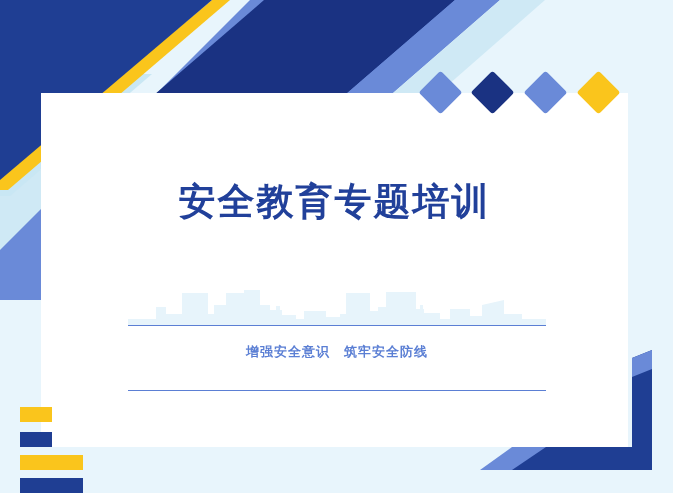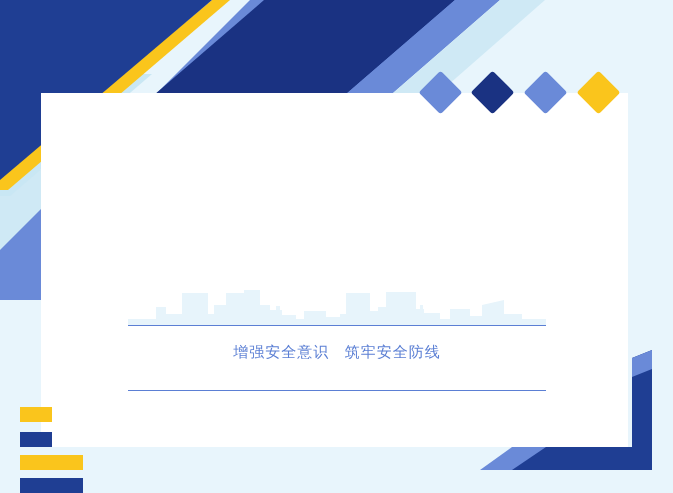--- a/index.html
+++ b/index.html
@@ -65,22 +65,22 @@
   }
   #rule-top{top:325px;}
   #rule-bottom{top:390px;}
 
   
   #subtitle{
     position:absolute;
     left:128px;top:343px;
     width:418px;
     text-align:center;
-    font-size:15px;
-    font-weight:normal;
+    font-size:13px;
+    font-weight:bold;
     letter-spacing:1px;
     color:#5b7fd4;
     white-space:pre;
   }
 
   
   .bar{position:absolute;}
 </style>
 </head>
 <body>
@@ -112,20 +112,21 @@
     <polygon points="125,120 545,120 545,150 93,150" fill="#ddf1fa" opacity="0.75"></polygon>
   </svg>
 
   <div id="card"></div>
 
   <div class="diamond" style="left:425px;top:77px;background:#6a8ad8;"></div>
   <div class="diamond" style="left:477px;top:77px;background:#1a3282;"></div>
   <div class="diamond" style="left:530px;top:77px;background:#6a8ad8;"></div>
   <div class="diamond" style="left:583px;top:77px;background:#fac51c;"></div>
 
+  <div id="title">安全教育专题培训</div>
 
   <svg id="skyline" viewBox="0 0 418 45" preserveAspectRatio="none">
     <g fill="#e7f4fb">
       <rect x="0" y="38" width="418" height="7"></rect>
       <rect x="28" y="26" width="10" height="19"></rect>
       <rect x="38" y="33" width="16" height="12"></rect>
       <rect x="54" y="12" width="26" height="33"></rect>
       <rect x="80" y="33" width="6" height="12"></rect>
       <rect x="86" y="24" width="28" height="21"></rect>
       <rect x="98" y="12" width="18" height="33"></rect>

